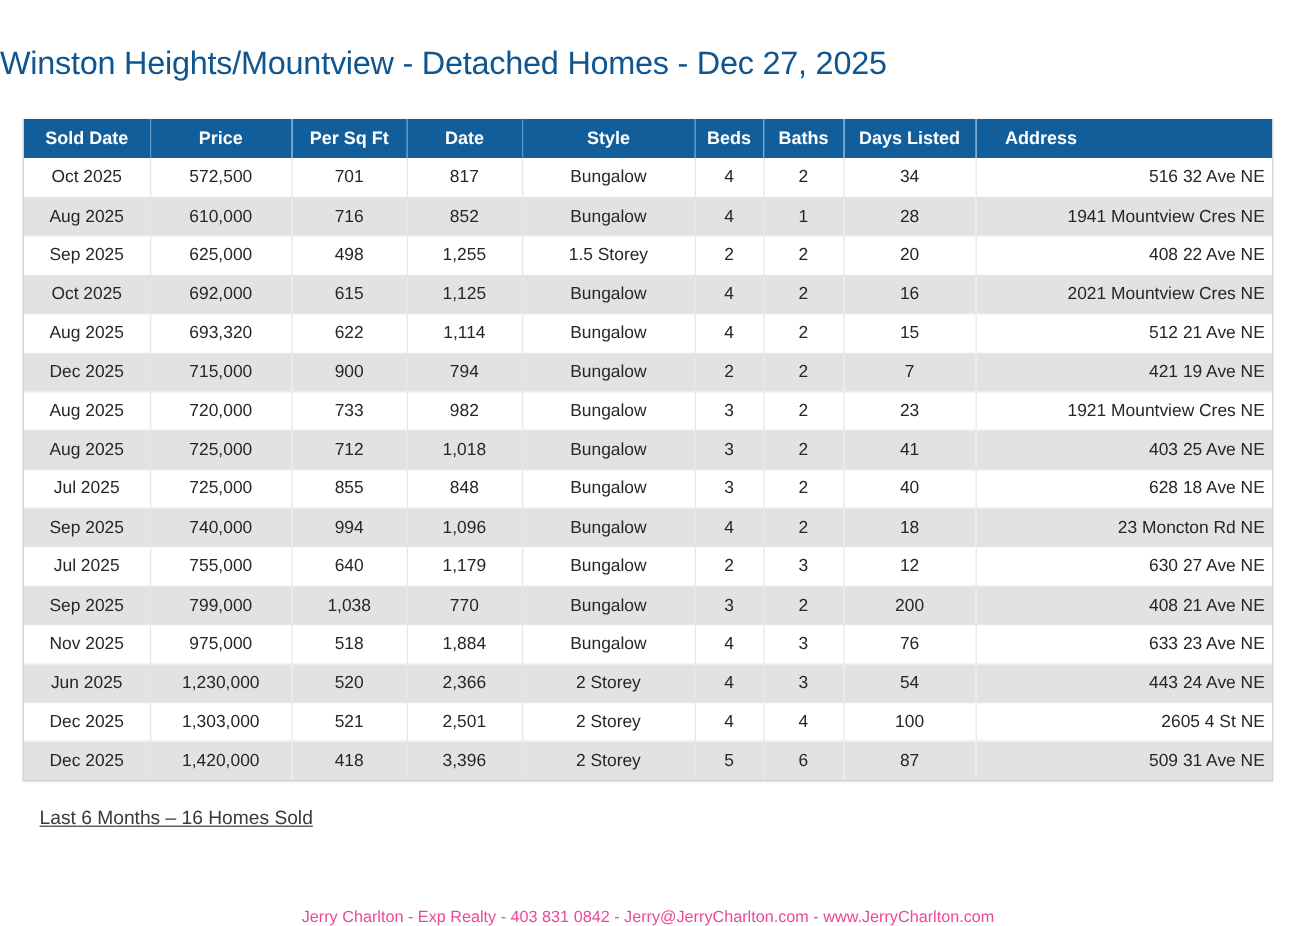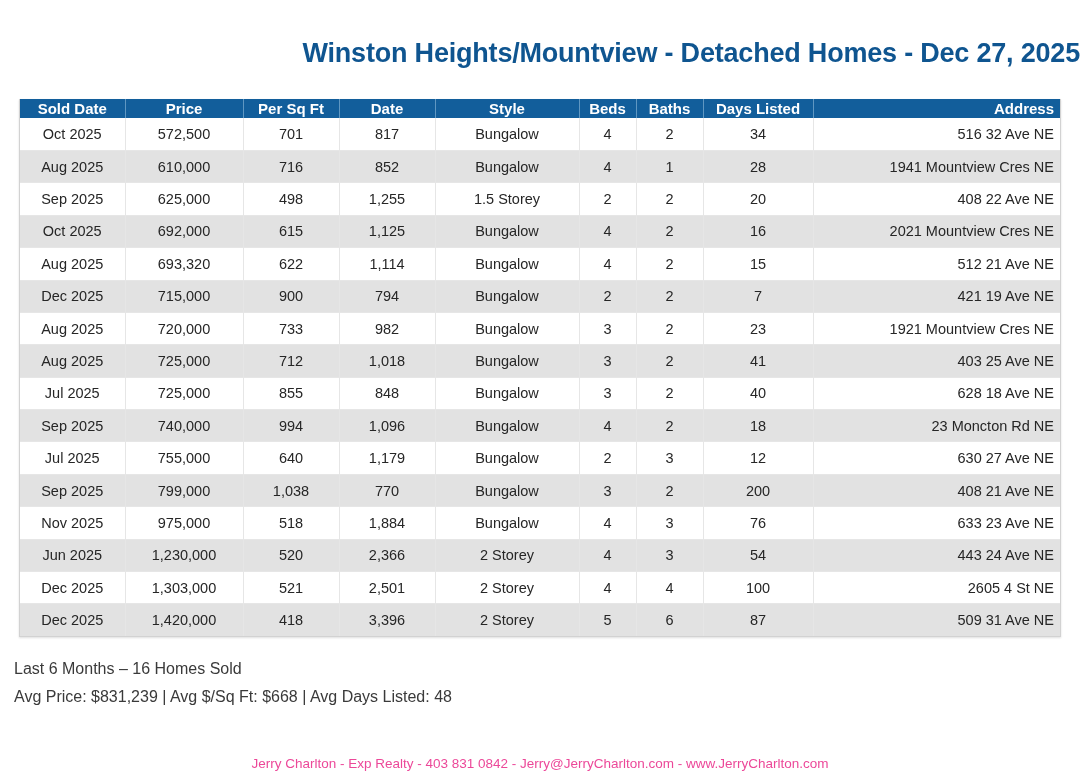--- a/index.html
+++ b/index.html
@@ -16,23 +16,23 @@
   }
   .page {
     position: relative;
     width: 1080px;
     height: 772px;
     box-sizing: border-box;
   }
 
   
   .title {
-    text-align: right;
+    text-align: left;
     font-size: 27px;
-    font-weight: bold;
+    font-weight: normal;
     color: #0f5590;
     letter-spacing: -0.2px;
     padding-top: 18px;
     padding-bottom: 0px;
     line-height: 34px;
     white-space: nowrap;
   }
 
   
   .table-wrap {
@@ -48,31 +48,31 @@
     border-collapse: collapse;
     width: 100%;
     table-layout: fixed;
     font-size: 14.5px;
   }
   table.sales thead th {
     background: #125e9b;
     color: #ffffff;
     font-weight: bold;
     font-size: 15px;
-    height: 19px;
+    height: 33px;
     padding: 0 6px;
     text-align: center;
     border-right: 1px solid #5f97c2;
     box-sizing: border-box;
     white-space: nowrap;
     overflow: hidden;
   }
   table.sales thead th:last-child {
     border-right: none;
-    text-align: right;
+    text-align: left;
     padding-left: 24px;
   }
   table.sales tbody td {
     height: 32.4px;
     padding: 0 6px;
     text-align: center;
     border-right: 1px solid #e6e6e6;
     border-bottom: 1px solid #e6e6e6;
     box-sizing: border-box;
     white-space: nowrap;
@@ -100,24 +100,25 @@
   col.c-psf     { width: 96px; }
   col.c-size    { width: 96px; }
   col.c-style   { width: 144px; }
   col.c-beds    { width: 57px; }
   col.c-baths   { width: 67px; }
   col.c-days    { width: 110px; }
   col.c-address { width: 247px; }
 
   
   .summary {
-    margin: 18px 0 0 14px;
+    margin: 18px 0 0 33px;
     font-size: 16px;
     color: #3a3a3a;
     line-height: 28px;
+    text-decoration: underline;
   }
   .summary div { white-space: nowrap; }
 
   
   .footer {
     position: absolute;
     left: 0;
     right: 0;
     bottom: 19px;
     text-align: center;
@@ -335,18 +336,17 @@
             <td>6</td>
             <td>87</td>
             <td>509 31 Ave NE</td>
           </tr>
         </tbody>
     </table>
   </div>
 
   <div class="summary">
     <div>Last 6 Months – 16 Homes Sold</div>
-    <div>Avg Price: $831,239 | Avg $/Sq Ft: $668 | Avg Days Listed: 48</div>
   </div>
 
   <div class="footer">Jerry Charlton - Exp Realty - 403 831 0842 - Jerry@JerryCharlton.com - www.JerryCharlton.com</div>
 
 </div>
 
 </body></html>

